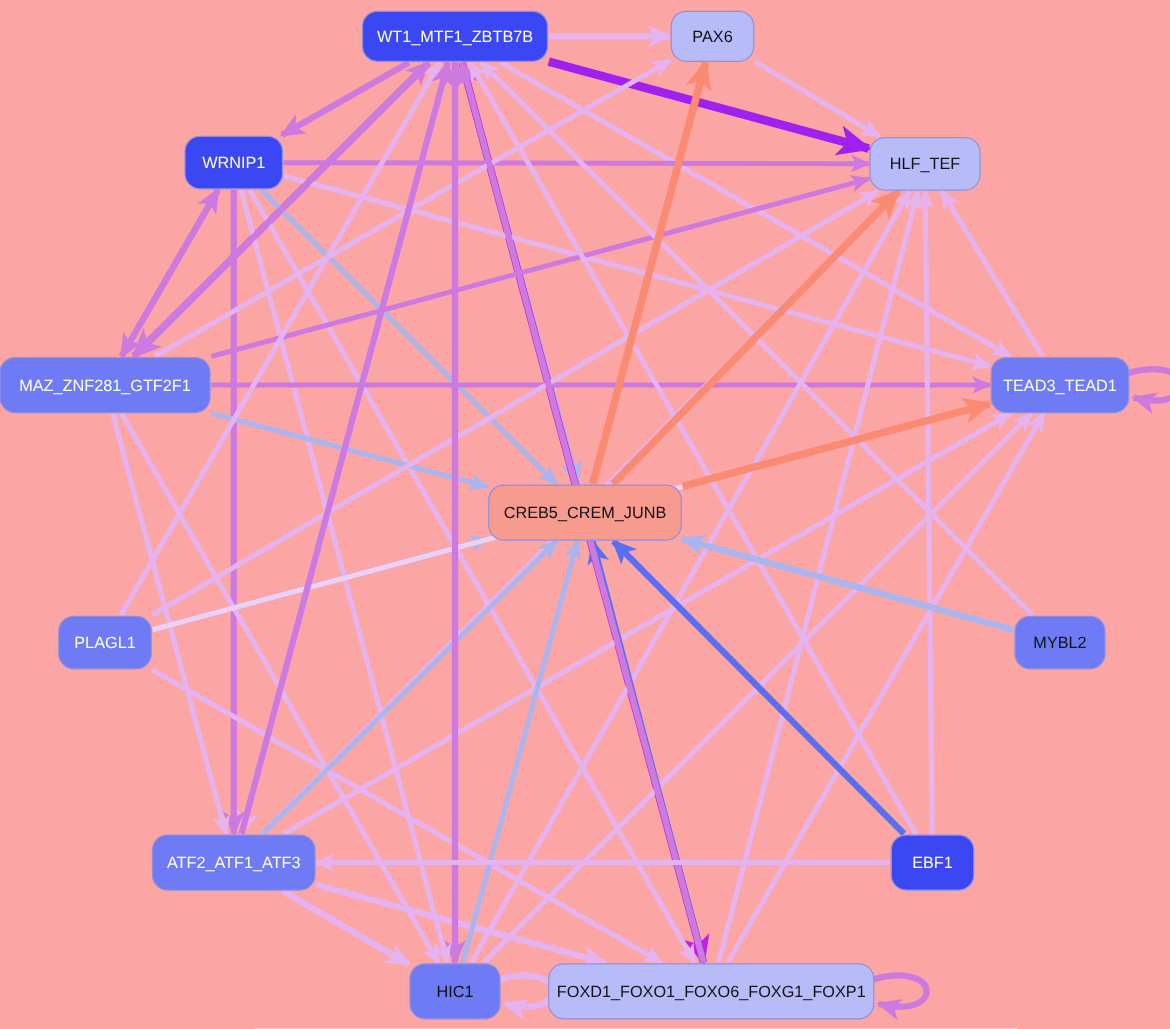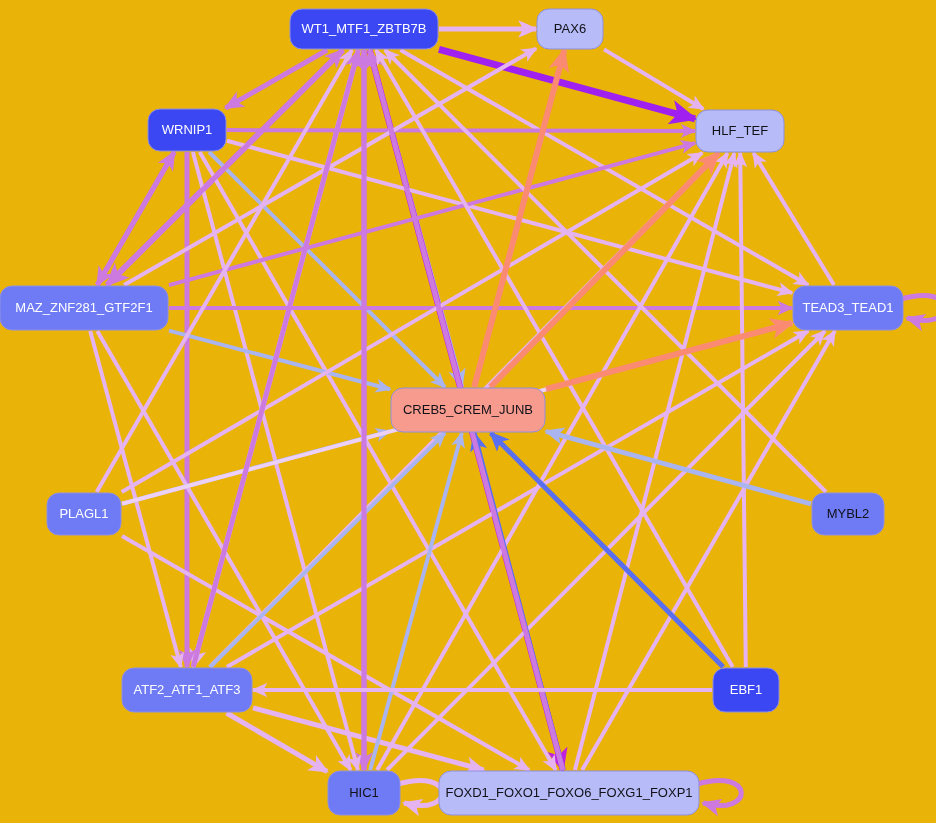--- a/index.html
+++ b/index.html
@@ -1,17 +1,17 @@
 <!DOCTYPE html>
 <html><head>
 <meta charset="utf-8">
 <style>
   html,body{margin:0;padding:0;background:#ffffff;}
   body{width:936px;height:823px;overflow:hidden;font-family:"Liberation Sans",sans-serif;}
-  #graph-root{position:relative;width:936px;height:823px;background:#eab308;}
+  #graph-root{position:relative;width:936px;height:823px;background:#fca5a5;}
   svg#graph-canvas{position:absolute;left:0;top:0;width:936px;height:823px;}
   .node-rect{stroke:#8f8fe0;stroke-width:1;}
   .node-label{font-family:"Liberation Sans",sans-serif;font-size:13px;text-anchor:middle;dominant-baseline:middle;pointer-events:none;}
   .lbl-light{fill:#111118;}
   .lbl-dark{fill:#ffffff;}
 </style>
 </head>
 <body>
 
 <div id="graph-root">

